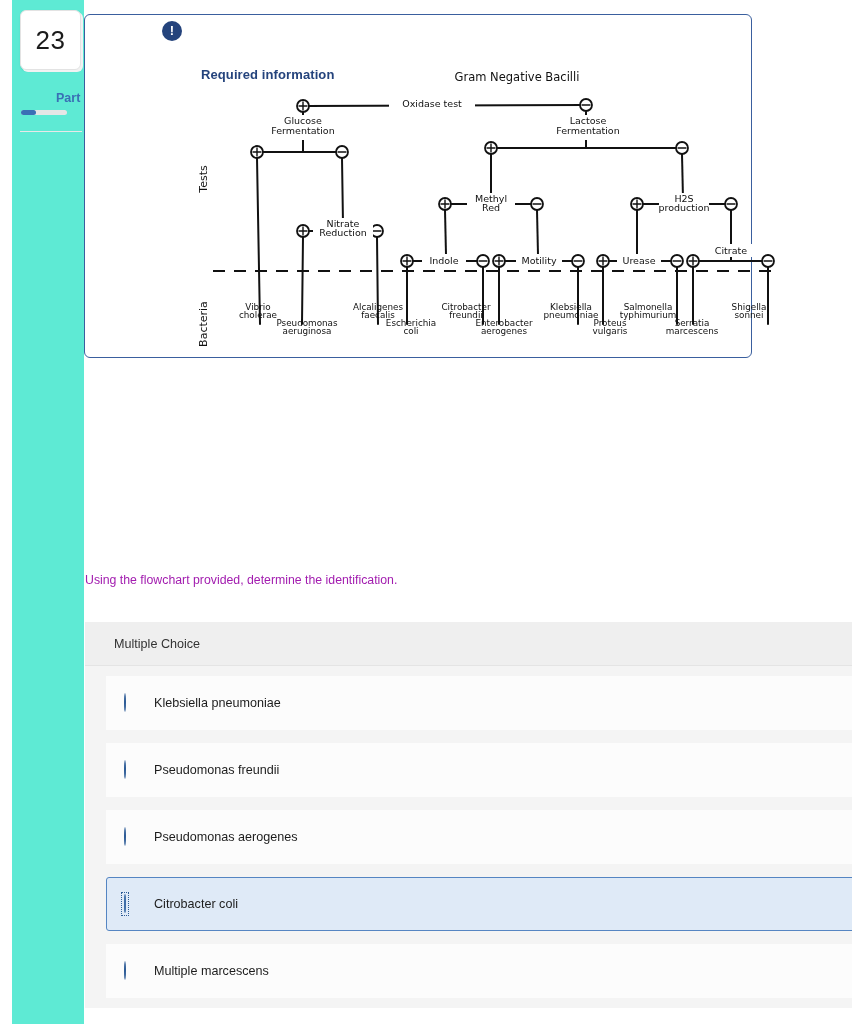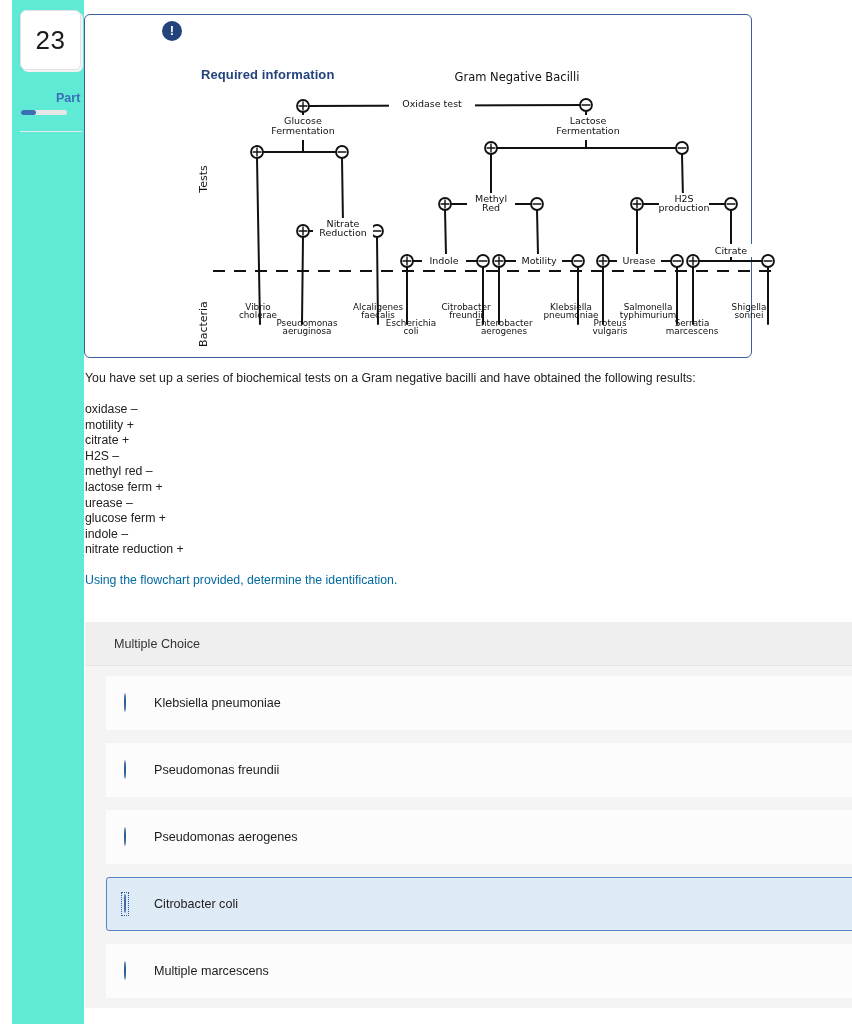--- a/index.html
+++ b/index.html
@@ -41,21 +41,21 @@
   .req-title {
     position:absolute; left: 116px; top: 36px; font-size: 13px; font-weight:700; color:#24437c;
     letter-spacing:.1px;
     margin-top:16px;
   }
   .flow-wrap { position:absolute; left: 94px; top: 54px; width: 650px; height: 296px; }
 
   
   .prompt { position:absolute; left:85px; top:371px; font-size:12.3px; color:#222; }
   .results { position:absolute; left:85px; top:402px; font-size:12.3px; color:#222; line-height:15.6px; }
-  .closing { position:absolute; left:85px; top:573px; font-size:12.3px; color:#0369a1; }
+  .closing { position:absolute; left:85px; top:573px; font-size:12.3px; color:#a21caf; }
 
   
   .answers { position:absolute; left:85px; top:622px; width: 800px; background:#f4f4f4; }
   .mc-head {
     height: 44px; background:#efefef; border-bottom:1px solid #e4e4e4;
     display:flex; align-items:center; padding-left: 29px;
     font-size: 12.6px; color:#333;
   }
   .opt-pad { padding: 10px 0 10px 0; }
   .option {
@@ -281,33 +281,20 @@
           <text x="513" y="257">Serratia</text>
           <text x="513" y="265">marcescens</text>
 
           <text x="570" y="241">Shigella</text>
           <text x="570" y="249">sonnei</text>
         </g>
       </svg>
     </div>
   </div>
 
-  <div class="prompt">You have set up a series of biochemical tests on a Gram negative bacilli and have obtained the following results:</div>
-  <div class="results">
-    <div>oxidase –</div>
-    <div>motility +</div>
-    <div>citrate +</div>
-    <div>H2S –</div>
-    <div>methyl red –</div>
-    <div>lactose ferm +</div>
-    <div>urease –</div>
-    <div>glucose ferm +</div>
-    <div>indole –</div>
-    <div>nitrate reduction +</div>
-  </div>
   <div class="closing">Using the flowchart provided, determine the identification.</div>
 
   <div class="answers">
     <div class="mc-head">Multiple Choice</div>
     <div class="opt-pad">
 
       <div class="option">
         <span class="radio-box"><span class="radio"></span></span>
         <span class="opt-label">Klebsiella pneumoniae</span>
       </div>

